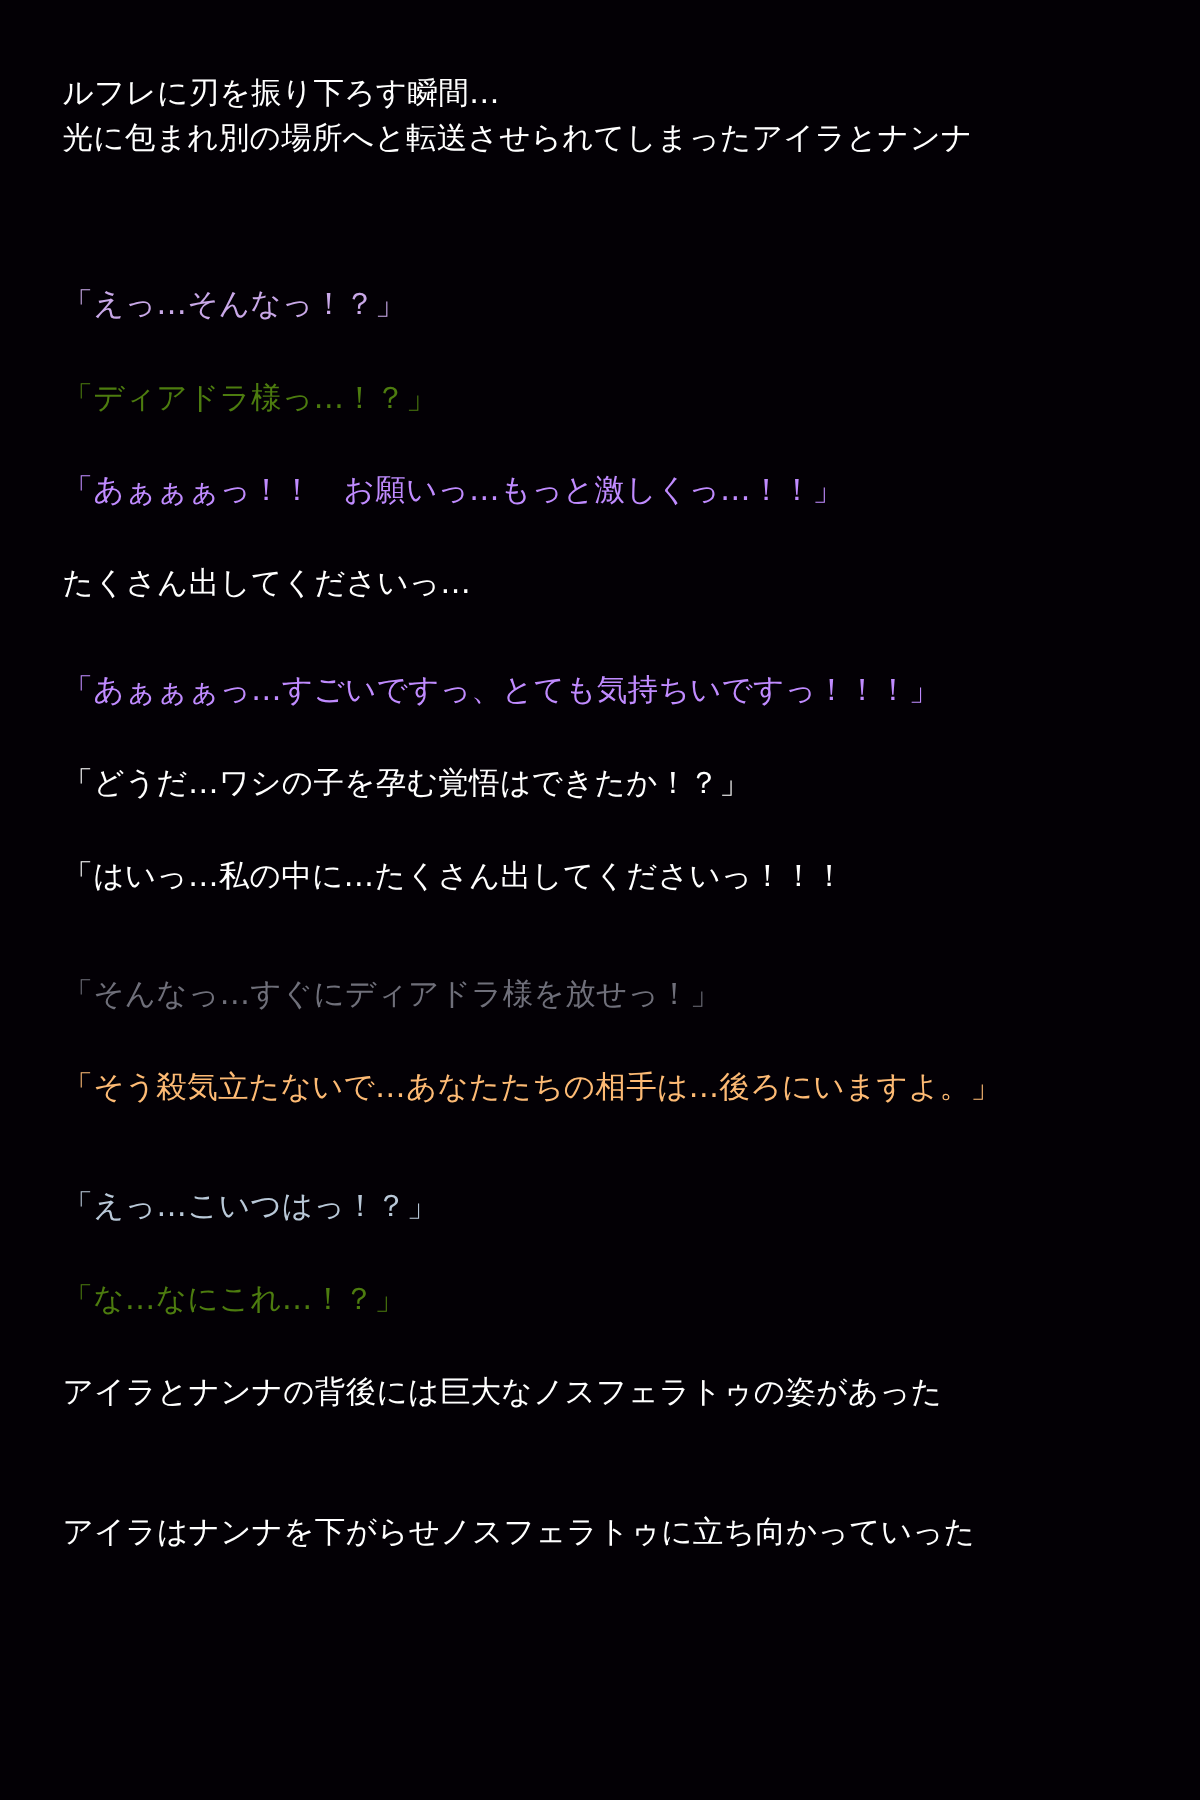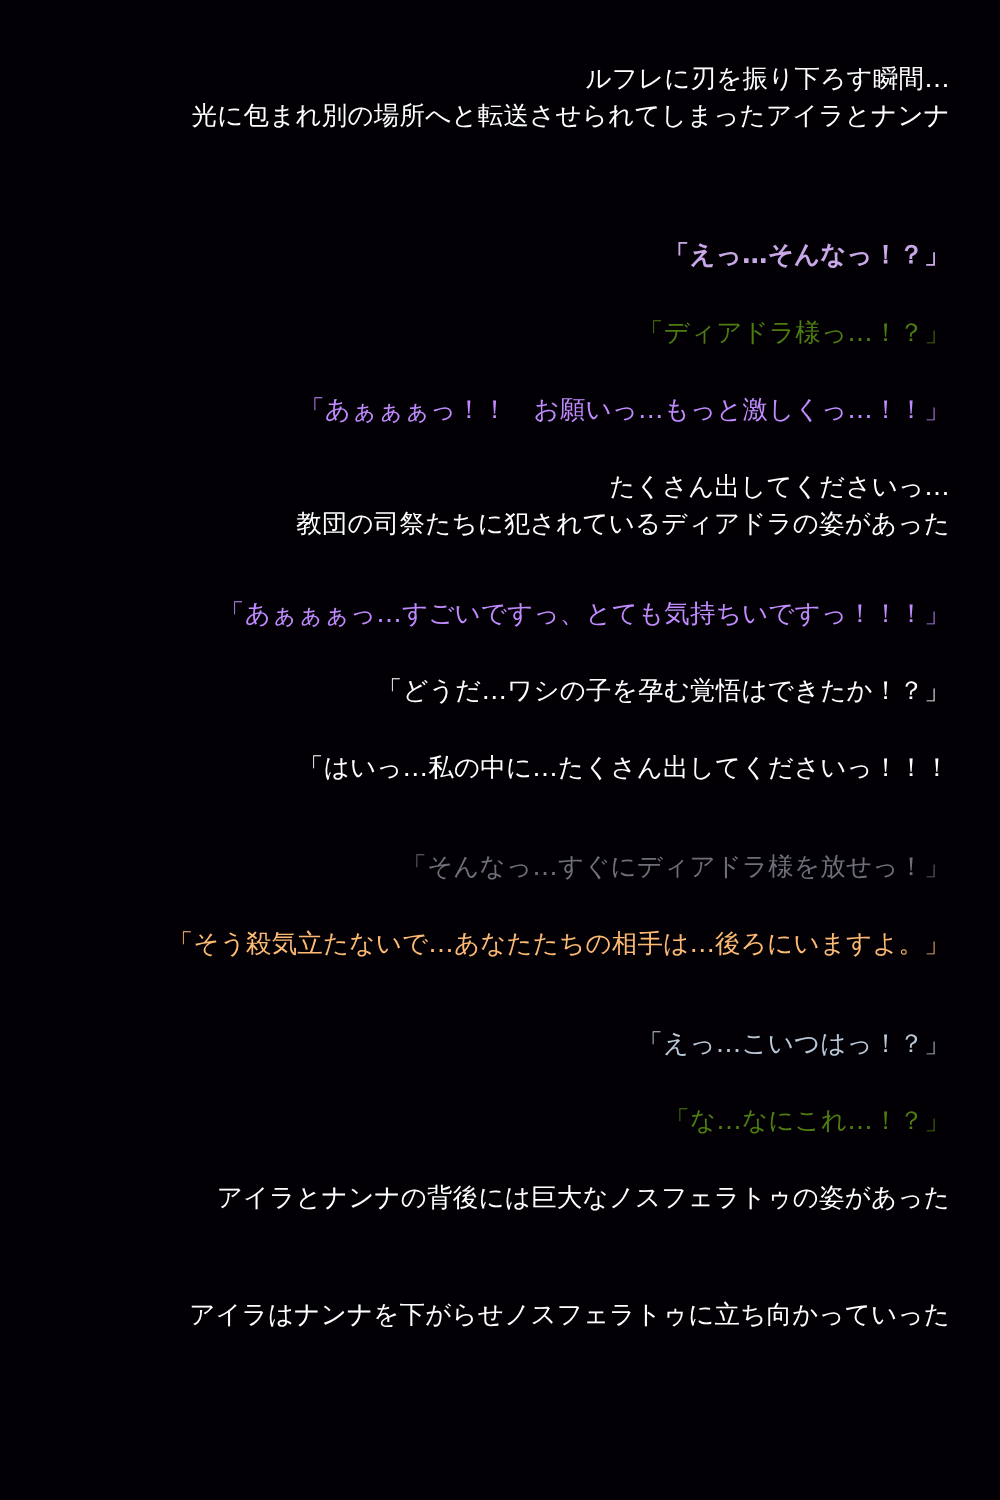--- a/index.html
+++ b/index.html
@@ -13,37 +13,36 @@
     overflow: hidden;
     font-family: "DejaVu Sans", "Liberation Sans", sans-serif;
   }
   #page {
     position: relative;
     width: 1000px;
     height: 1500px;
     background: #030005;
     box-sizing: border-box;
     padding: 60px 50px 0 52px;
-    text-align: right;
   }
   .line {
     font-size: 25.5px;
     line-height: 1.46;
     letter-spacing: 0.2px;
     white-space: pre;
     margin: 0;
   }
   .blk { margin-bottom: 0; }
   .gap-sm { height: 26px; }
   .gap-md { height: 40px; }
   .gap-xl { height: 62px; }
 
   .c-white  { color: #ffffff; }
   .c-pink   { color: #ff4fd8; text-shadow: 0 0 2px rgba(255,79,216,0.35); }
-  .c-lilac  { color: #c9a8e8; font-weight: bold; }
+  .c-lilac  { color: #c9a8e8; }
   .c-gold   { color: #4d7c0f; }
   .c-violet { color: #c08bff; }
   .c-grey   { color: #6f6f7a; }
   .c-magenta{ color: #fdba74; }
   .c-ice    { color: #b9c8d8; }
 </style>
 </head>
 <body>
 
 <div id="page" style="background: rgb(3, 0, 5);">
@@ -71,21 +70,20 @@
   <div class="gap-md"></div>
 
   <div class="blk">
     <p class="line c-violet">「あぁぁぁっ！！　お願いっ…もっと激しくっ…！！」</p>
   </div>
 
   <div class="gap-md"></div>
 
   <div class="blk">
     <p class="line c-white">たくさん出してくださいっ…</p>
-    <p class="line c-white">教団の司祭たちに犯されているディアドラの姿があった</p>
   </div>
 
   <div class="gap-sm"></div>
 
 
   <div class="gap-sm"></div>
 
   <div class="blk">
     <p class="line c-violet">「あぁぁぁっ…すごいですっ、とても気持ちいですっ！！！」</p>
   </div>

